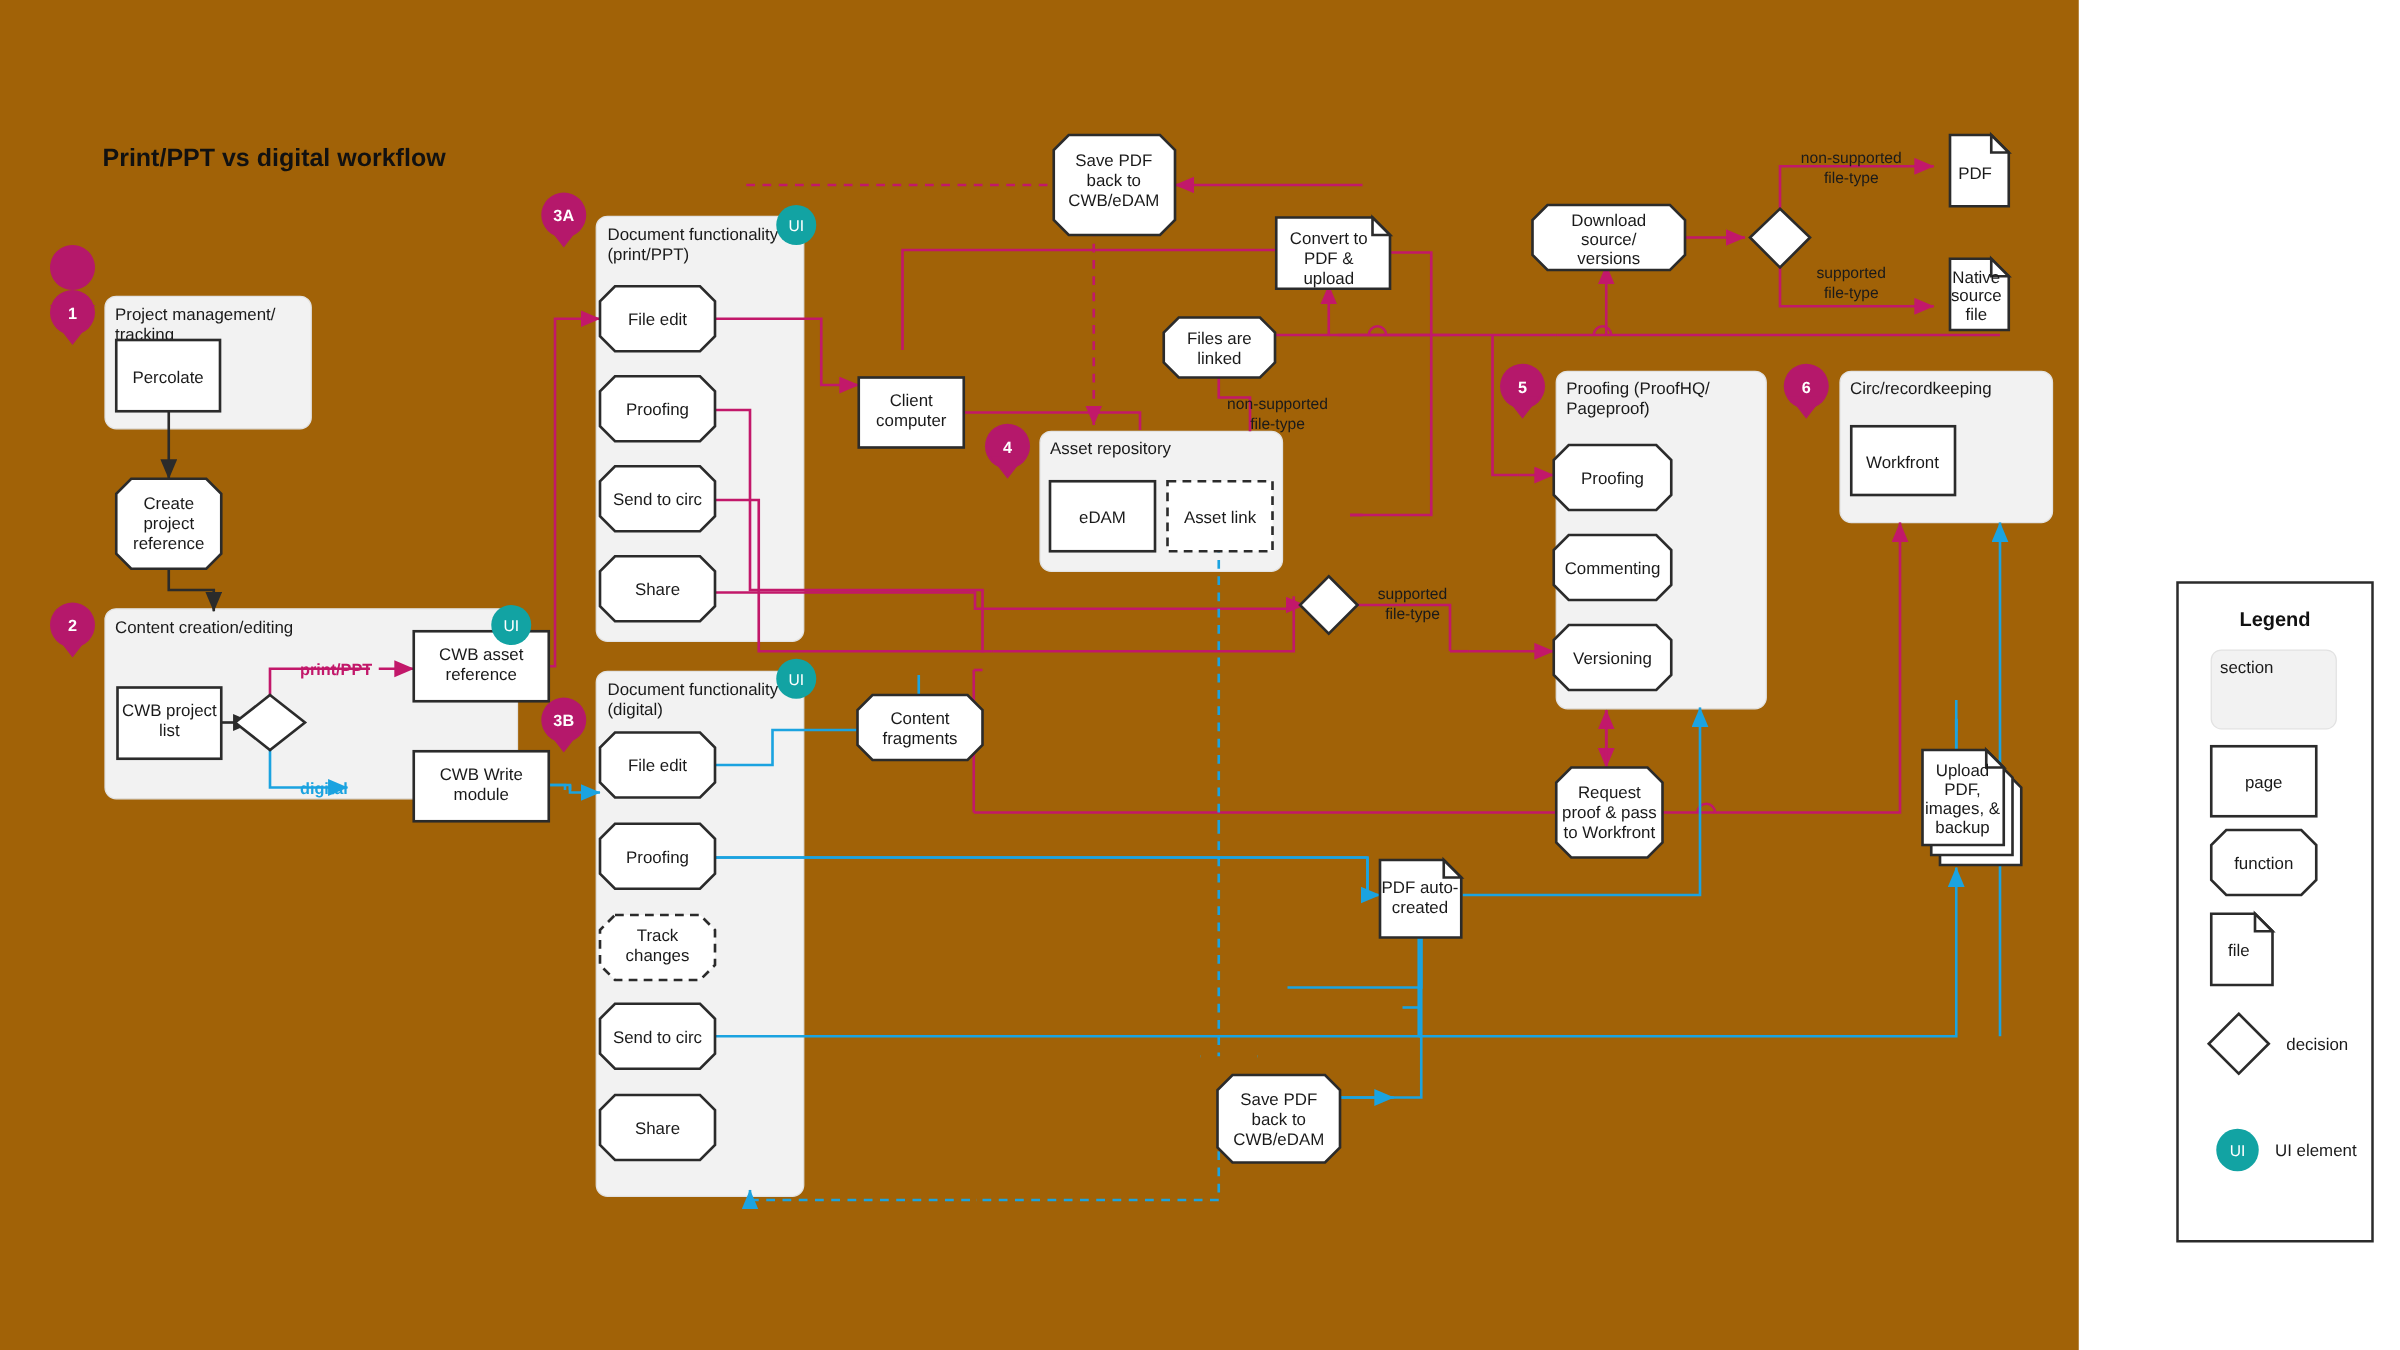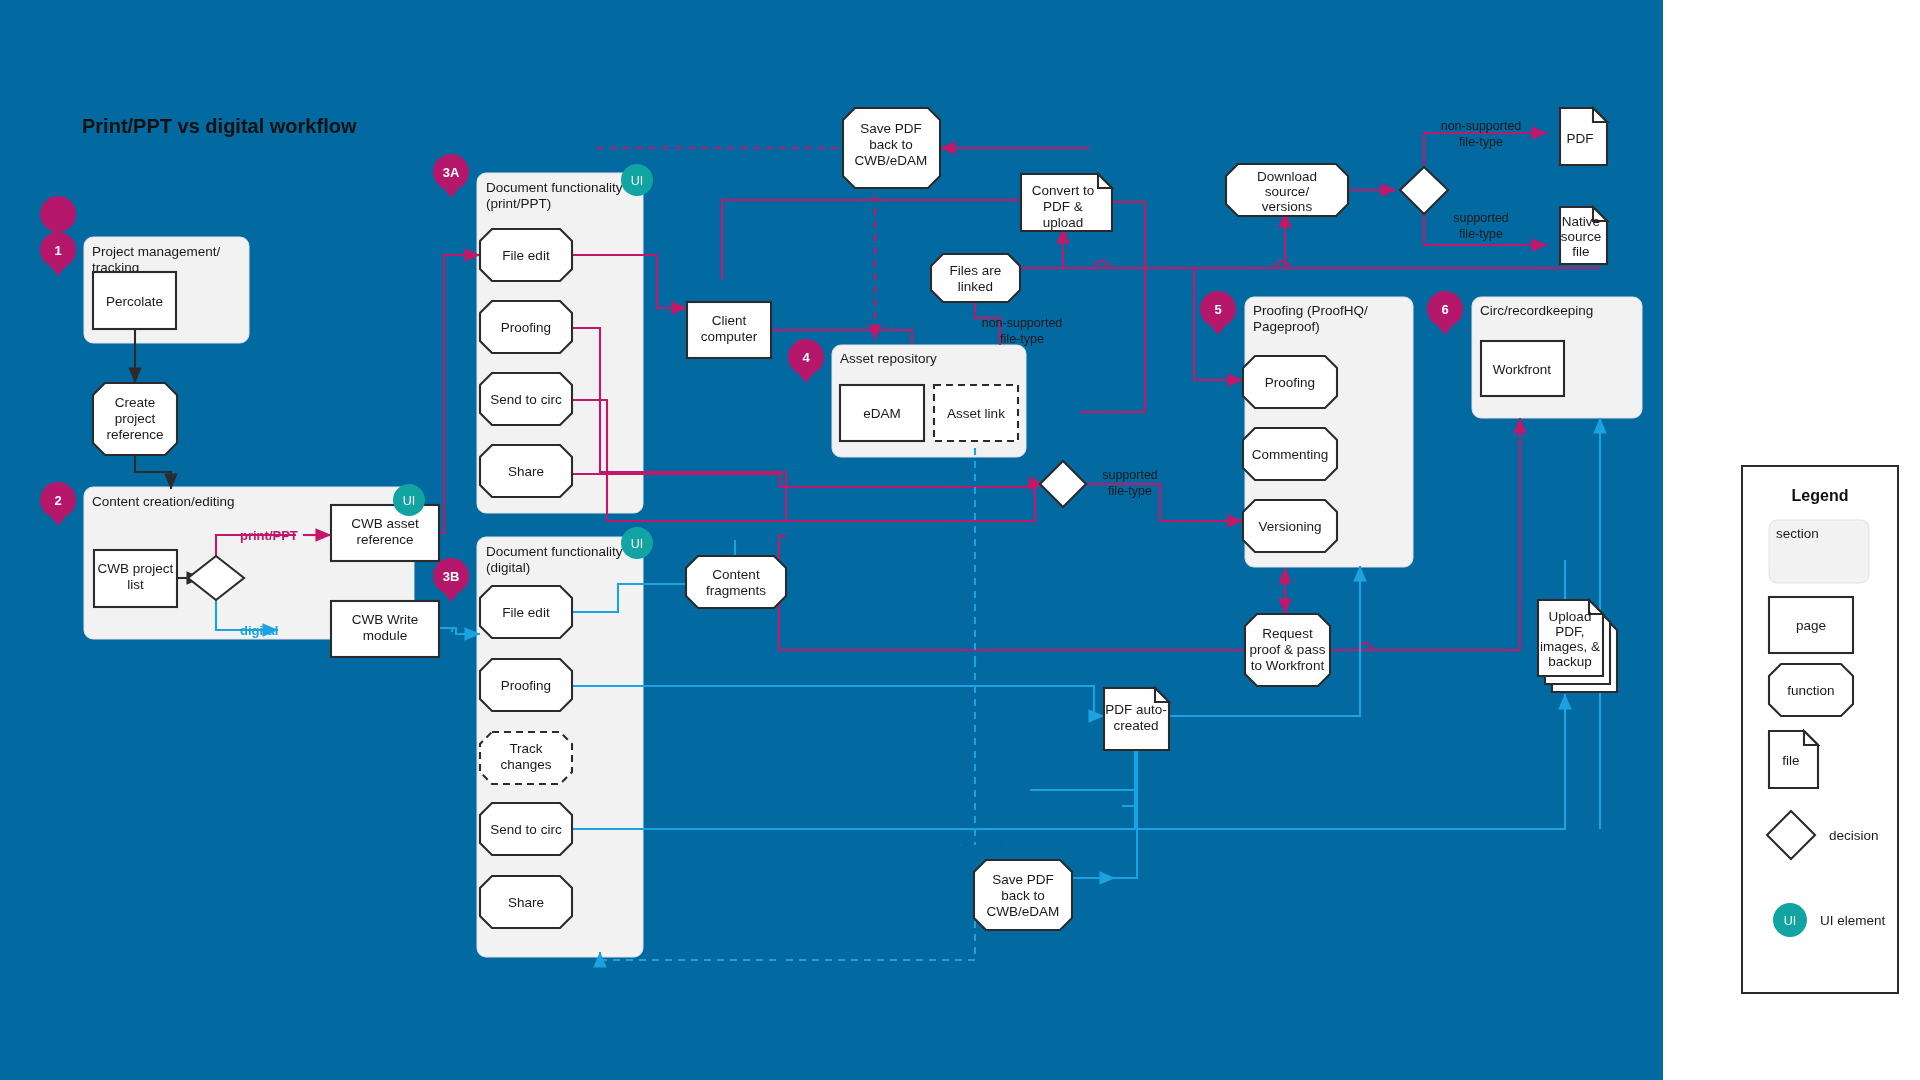--- a/index.html
+++ b/index.html
@@ -1,17 +1,17 @@
 <!DOCTYPE html>
 <html><head>
 <meta charset="utf-8">
 <style>
   html,body{margin:0;padding:0;background:#ffffff;}
   body{width:1920px;height:1080px;overflow:hidden;font-family:"Liberation Sans",sans-serif;}
-  #stage{position:relative;width:1663px;height:1080px;background:#0369a1;}
+  #stage{position:relative;width:1663px;height:1080px;background:#a16207;}
   svg{position:absolute;left:0;top:0;width:1920px;height:1080px;}
   text{font-family:"Liberation Sans",sans-serif;fill:#1a1a1a;}
   .t{font-size:13.5px;}
   .sec-label{font-size:13.5px;fill:#1a1a1a;}
   .title{font-size:20px;font-weight:bold;fill:#111;}
   .legend-title{font-size:16px;font-weight:bold;fill:#111;}
   .pin-txt{font-size:13px;font-weight:bold;fill:#ffffff;}
   .ui-txt{font-size:12.5px;fill:#ffffff;}
   .edge-lbl{font-size:12.5px;fill:#1a1a1a;}
   .mag-lbl{font-size:13px;font-weight:bold;fill:#c2186a;}

